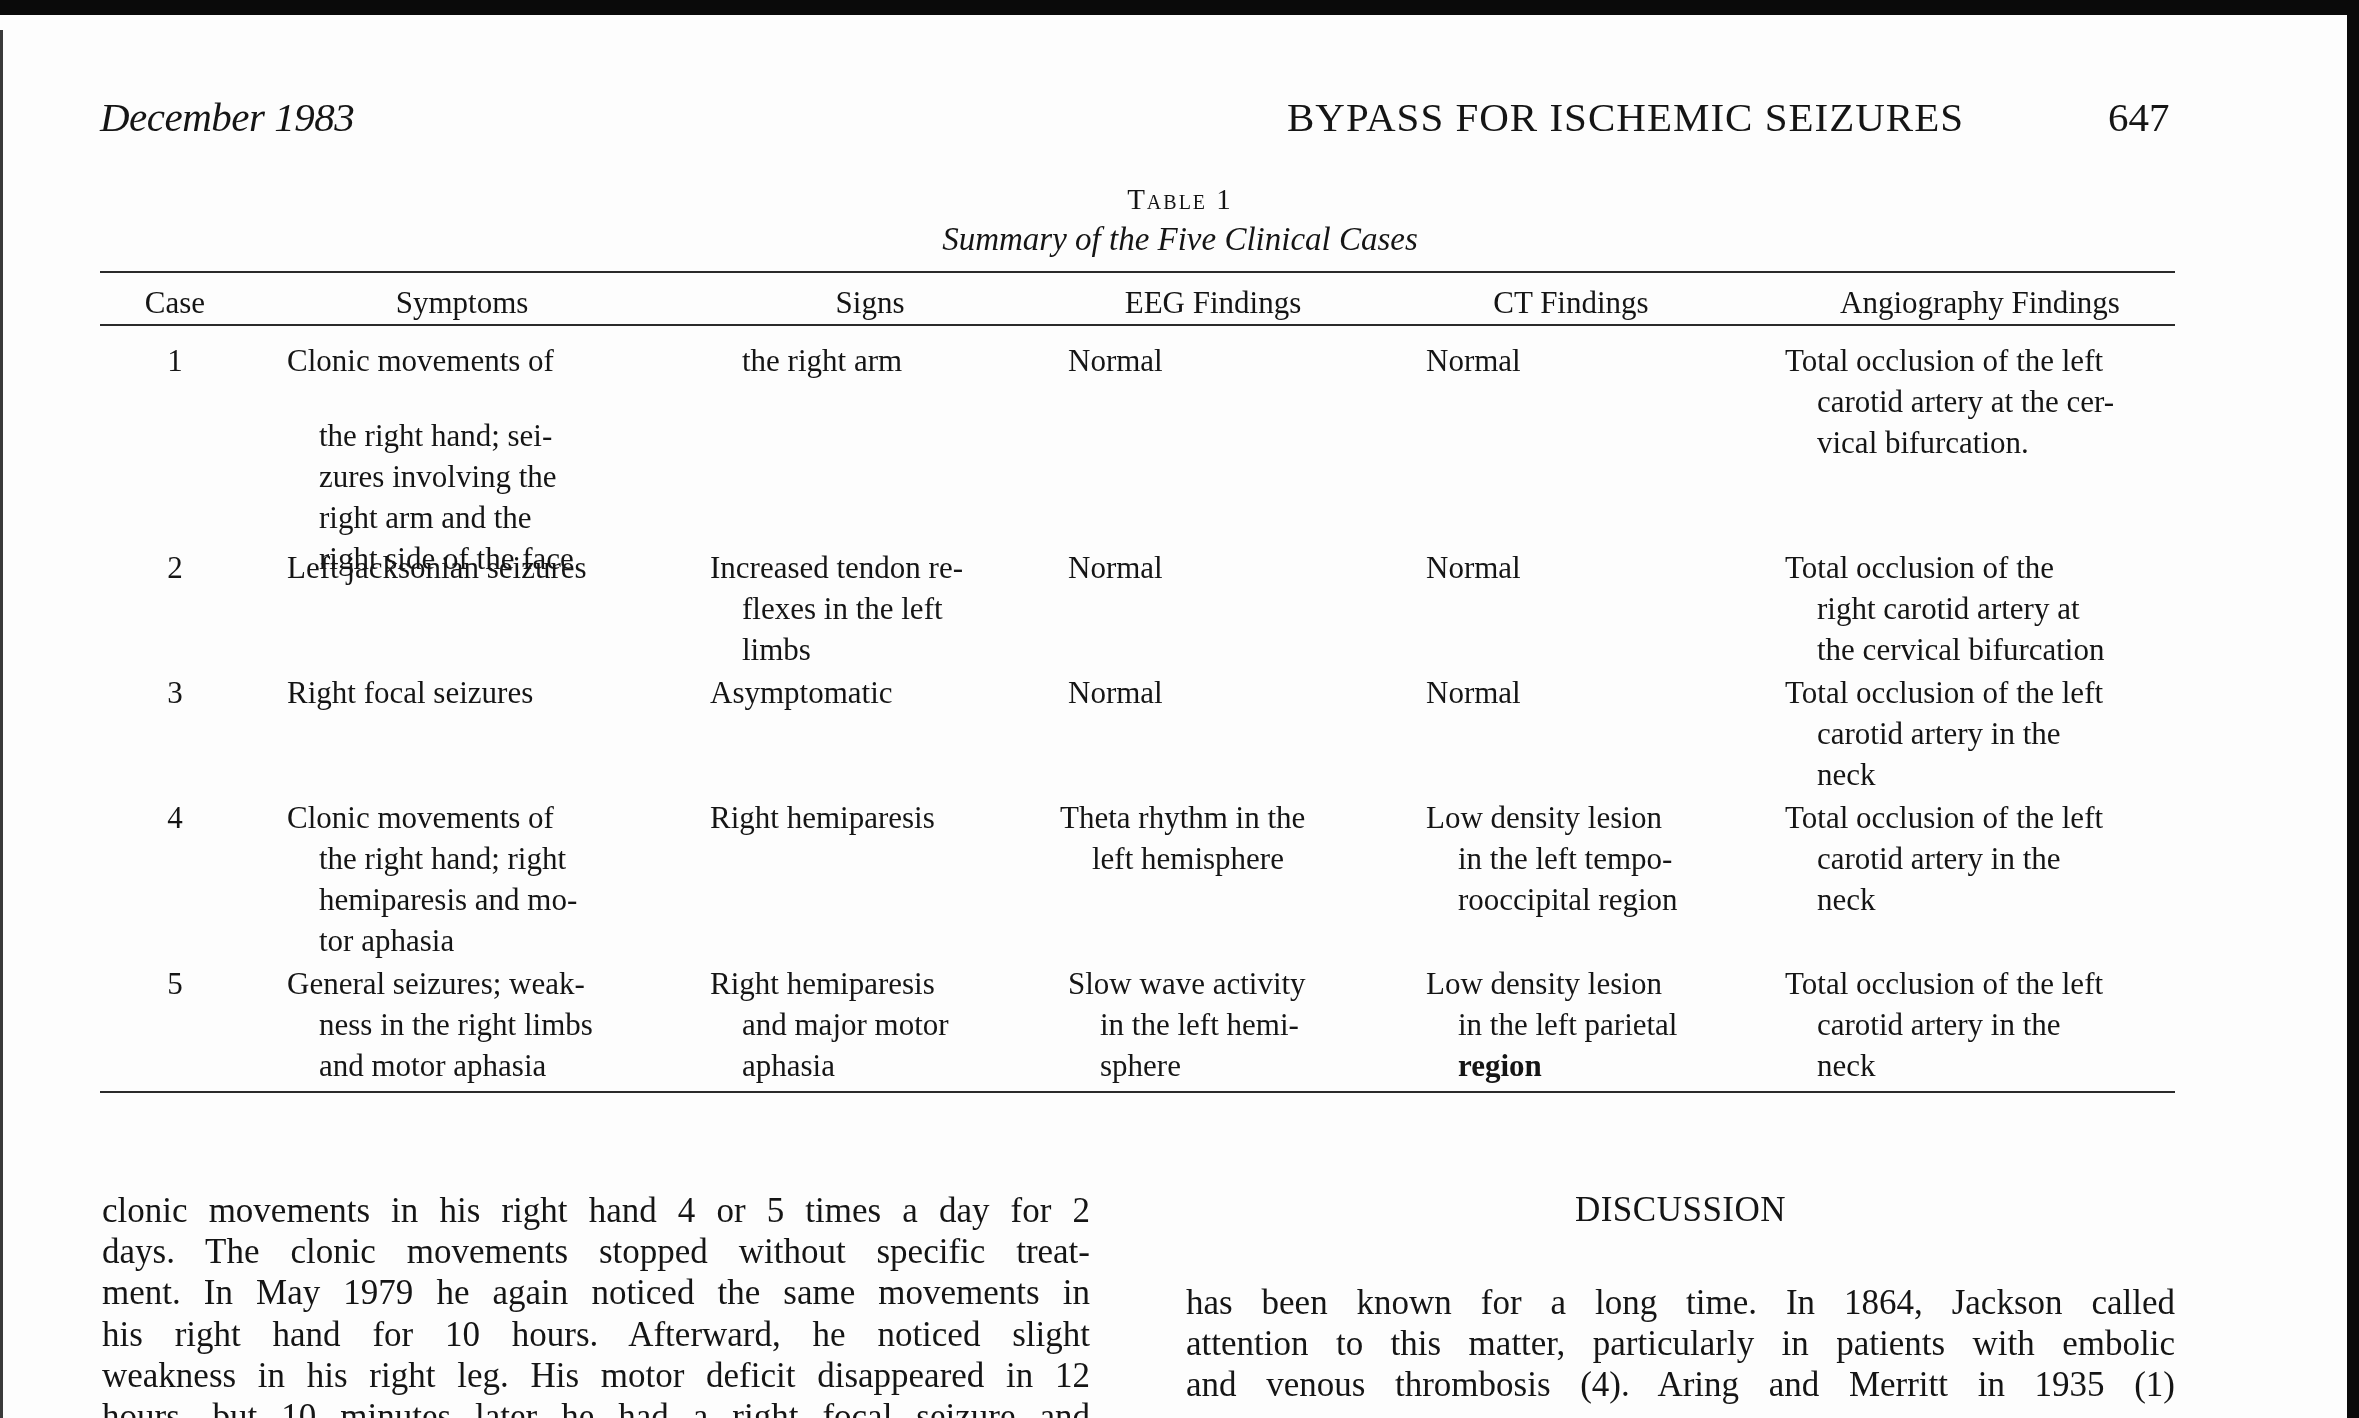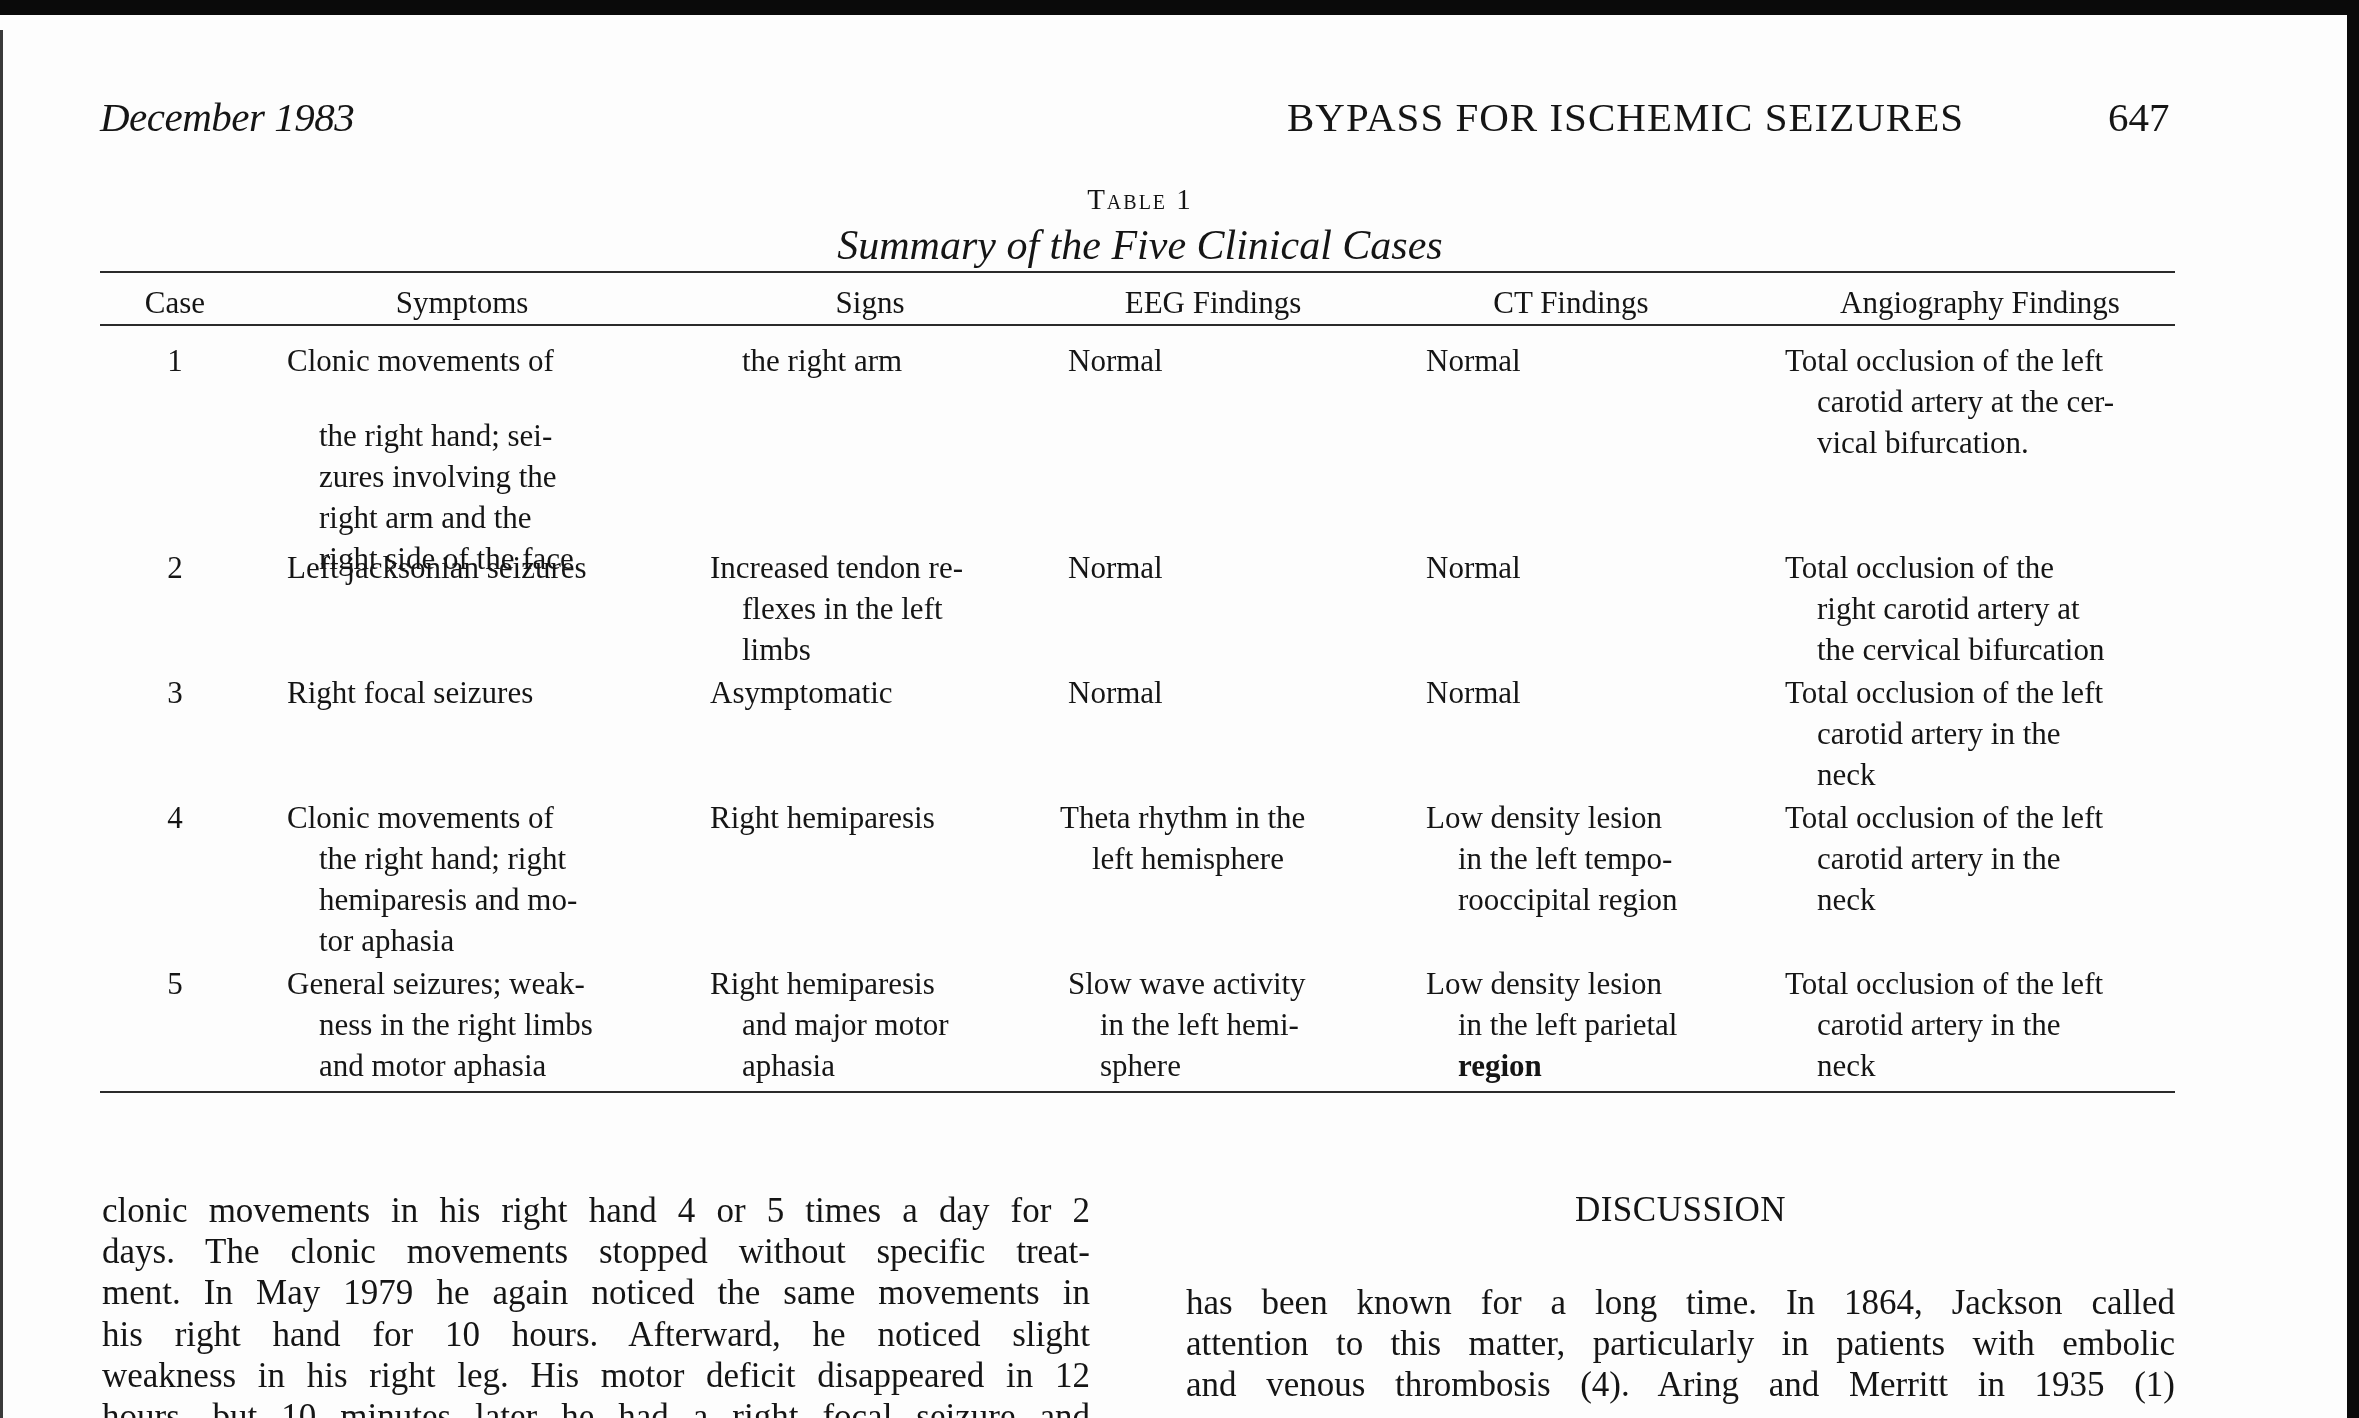--- a/index.html
+++ b/index.html
@@ -10,23 +10,23 @@
   }
   .frame-top { position: absolute; left: 0; top: 0; width: 2359px; height: 15px; background: #0a0a0a; }
   .frame-right { position: absolute; left: 2347px; top: 0; width: 12px; height: 1418px; background: #0a0a0a; }
   .frame-left { position: absolute; left: 0; top: 30px; width: 3px; height: 1388px; background: #3a3a3a; }
 
   .running-head { position: absolute; top: 92px; font-size: 41px; line-height: 50px; }
   .rh-date { left: 100px; font-style: italic; letter-spacing: -0.5px; }
   .rh-title { left: 1287px; letter-spacing: 1px; }
   .rh-page { left: 2108px; }
 
-  .table-label { position: absolute; left: 0; width: 2280px; text-align: center; }
+  .table-label { position: absolute; left: 0; width: 2280px; text-align: center; padding-left: 40px; }
   .table-num { top: 183px; font-size: 29px; letter-spacing: 2px; font-variant: small-caps; }
-  .table-caption { top: 221px; font-size: 42px; font-style: italic; }
+  .table-caption { top: 221px; font-size: 33px; font-style: italic; }
 
   .rule { position: absolute; left: 100px; width: 2075px; height: 2px; background: #2a2a2a; }
 
   .tbl { position: absolute; left: 100px; width: 2075px; font-size: 31px; line-height: 41px; }
   .th { position: absolute; top: 282px; text-align: center; font-size: 31px; line-height: 41px; }
   .cell { position: absolute; }
 
   .body-col { position: absolute; font-size: 35px; line-height: 41.2px; text-align: justify; text-align-last: justify; }
   .left-col { left: 102px; top: 1190px; width: 988px; }
   .right-col { left: 1186px; top: 1282px; width: 989px; }

